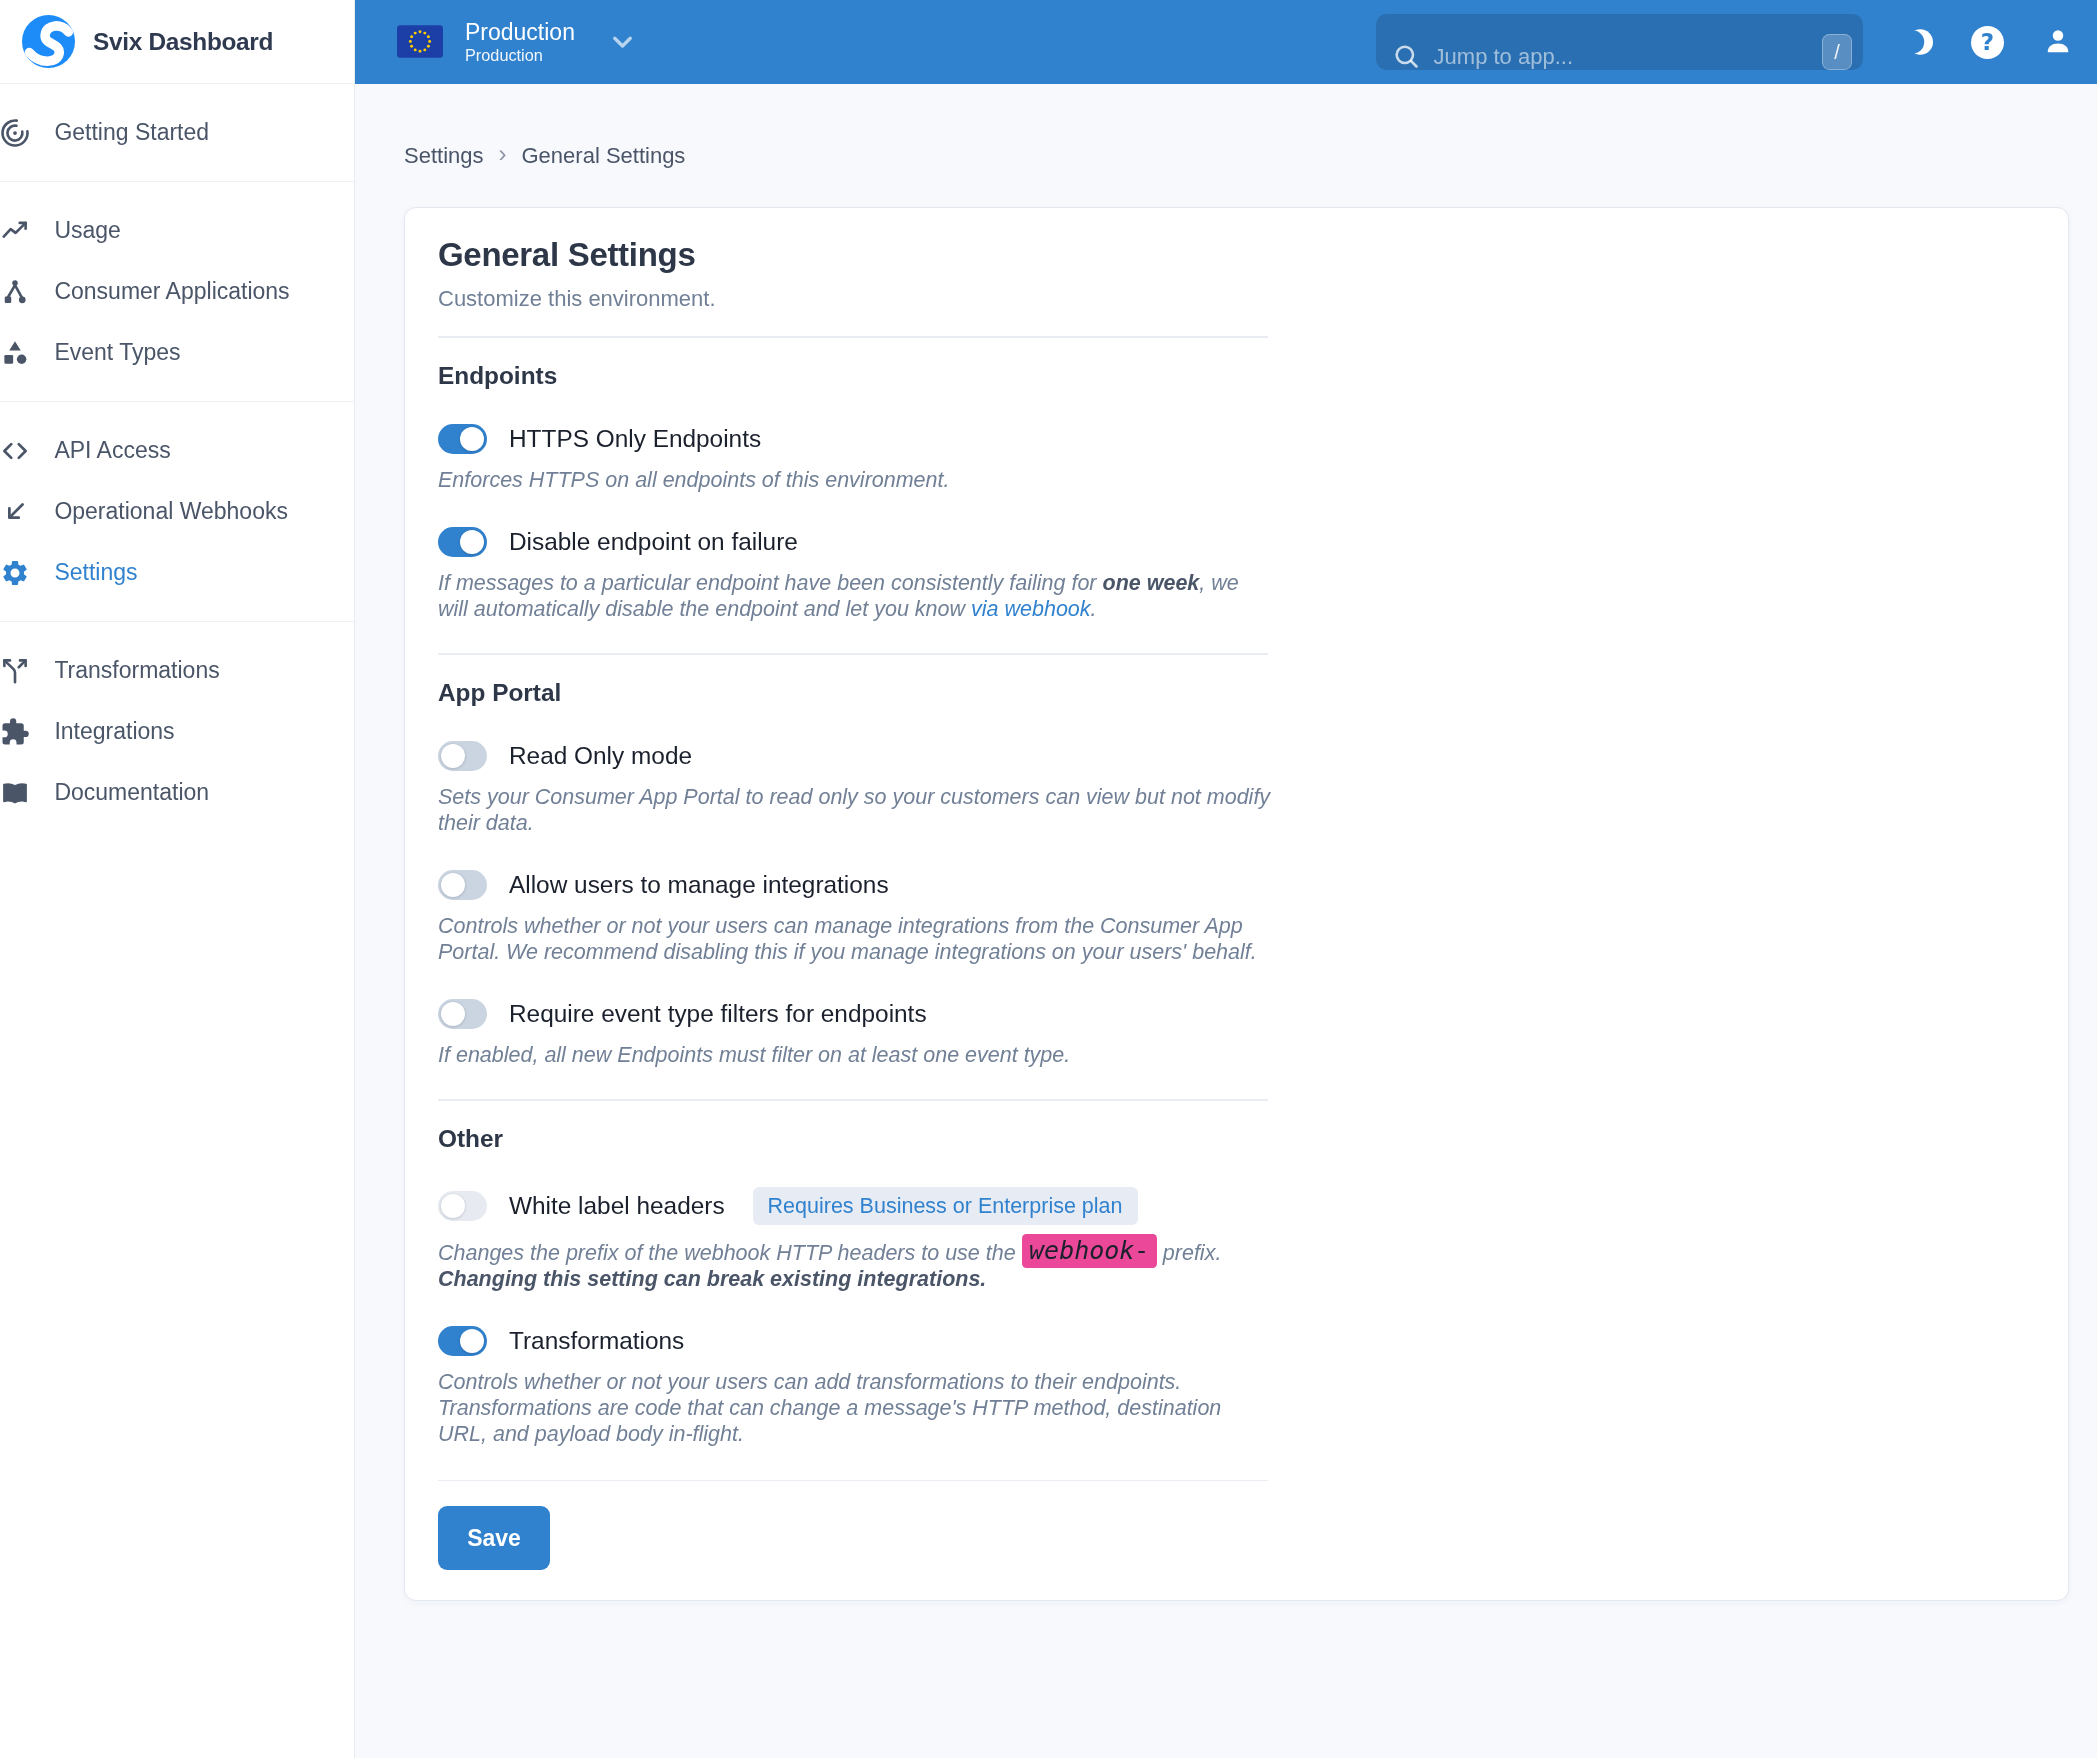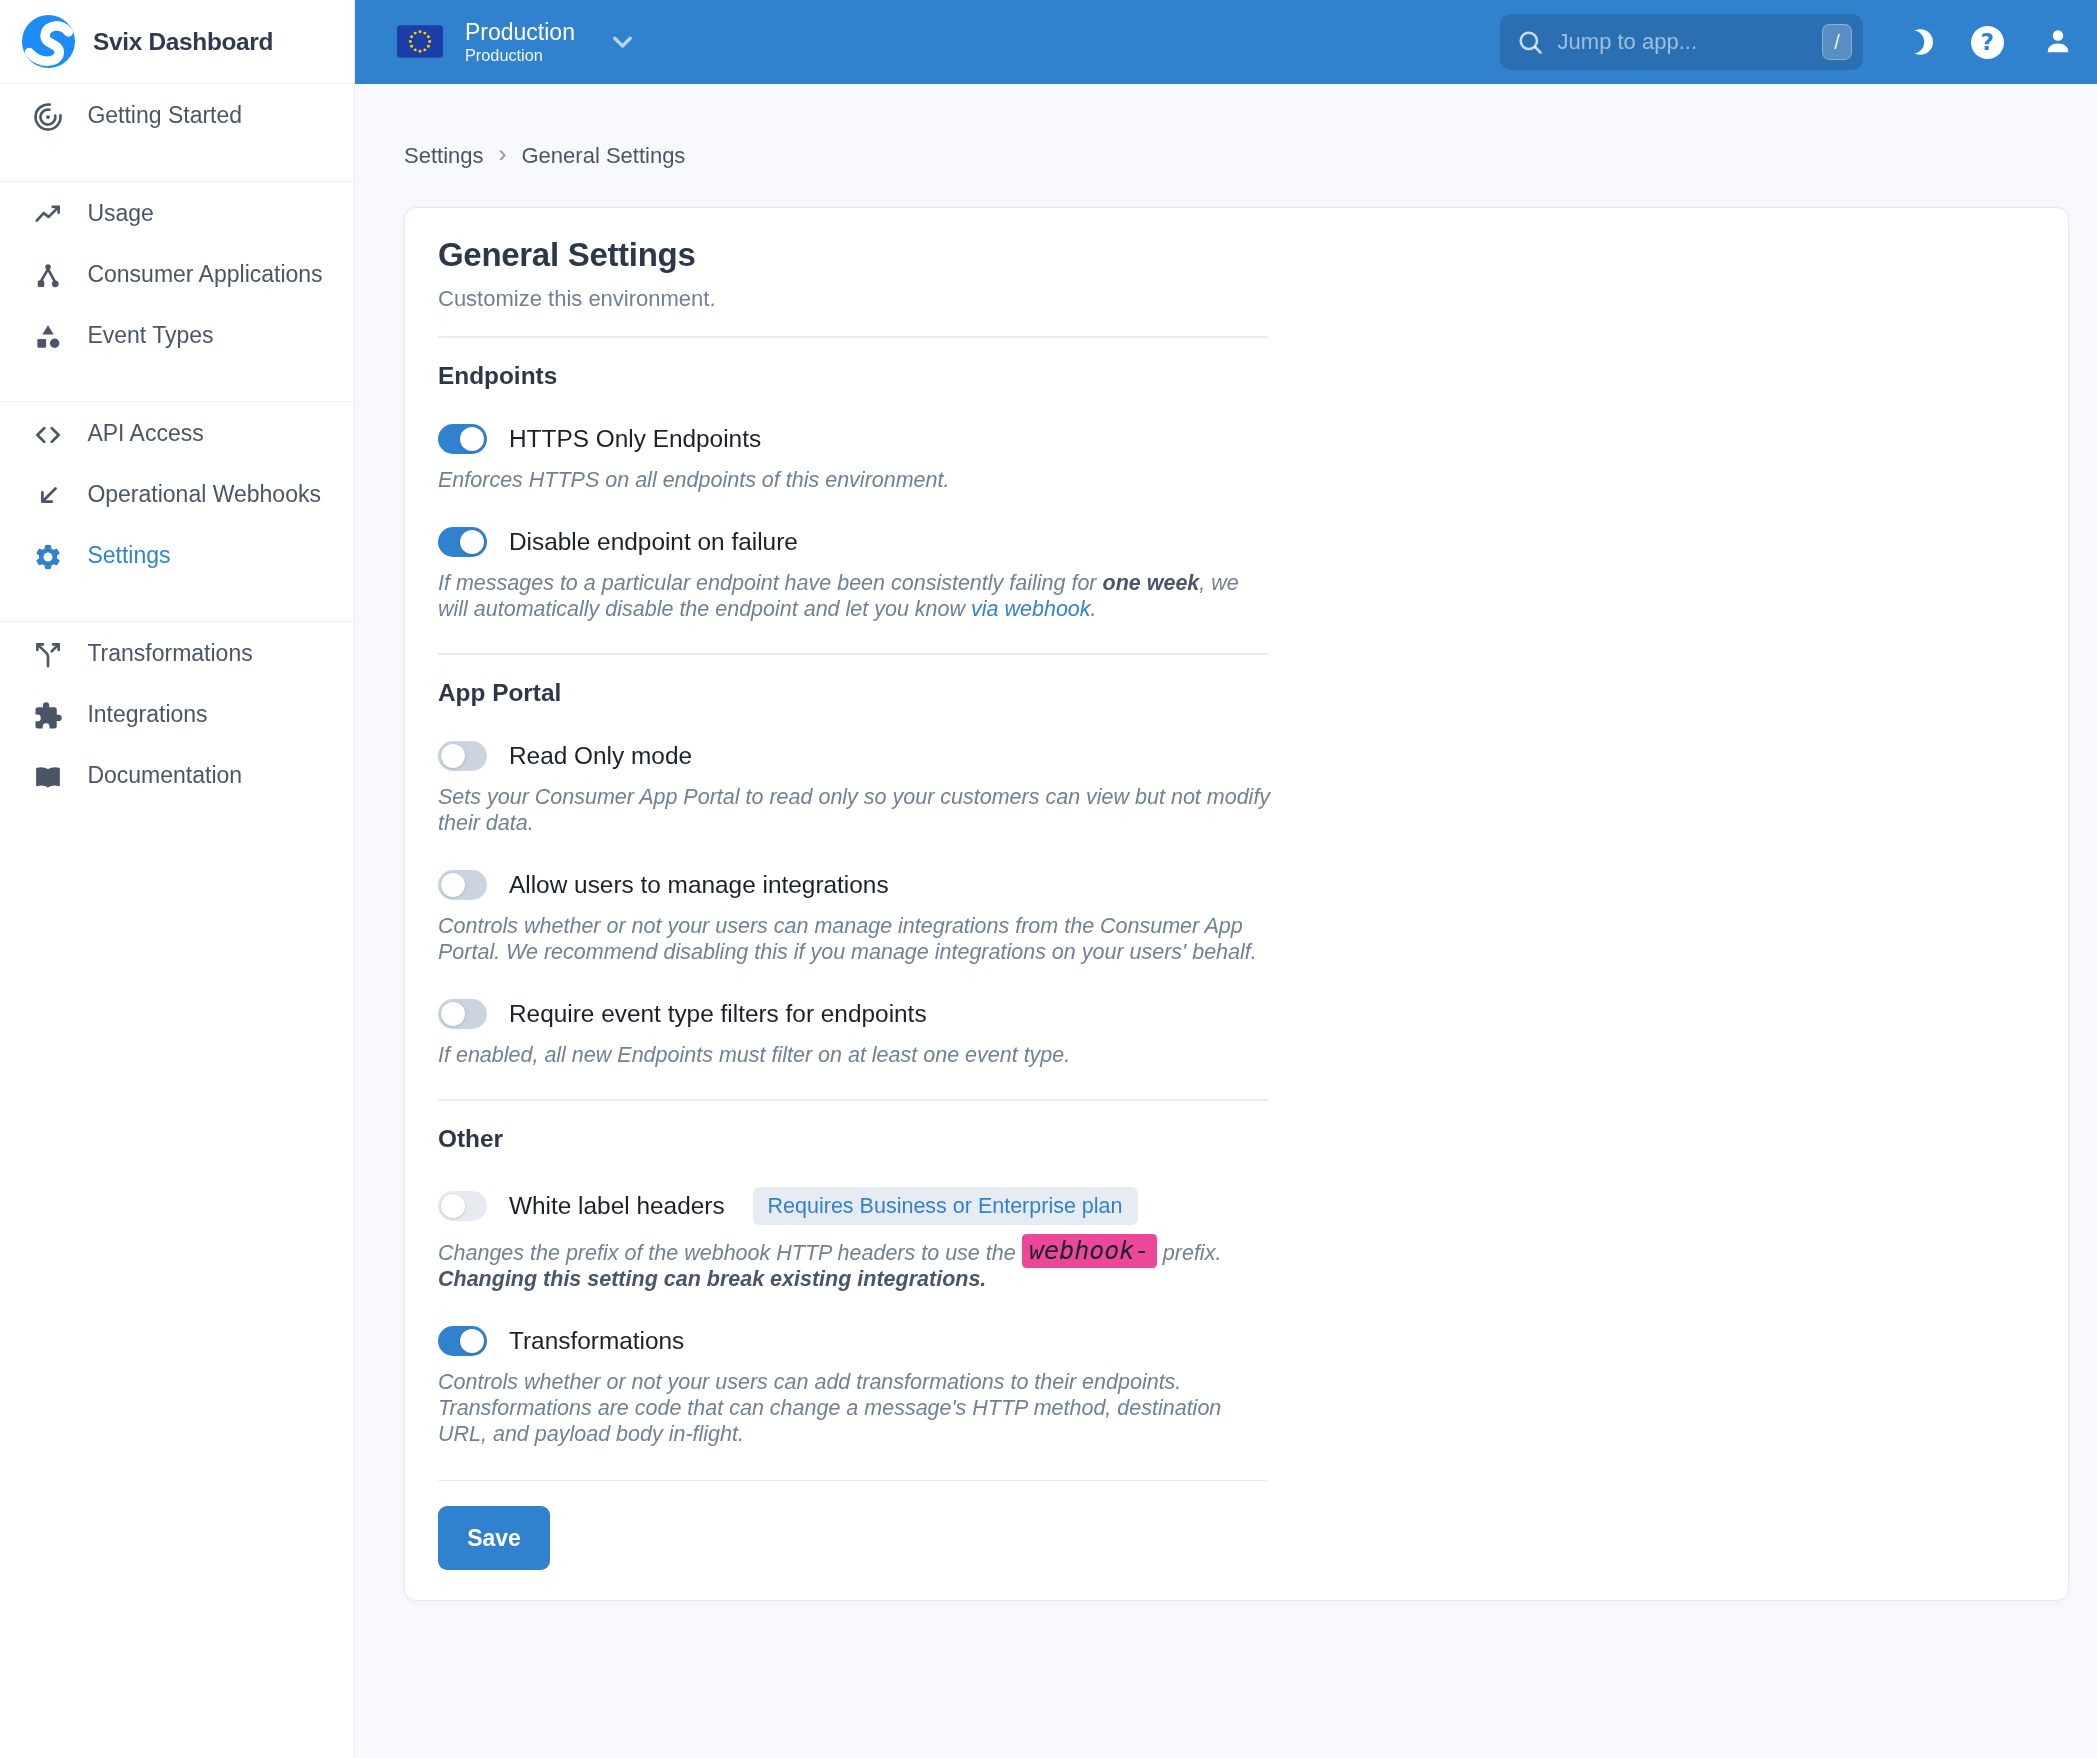--- a/index.html
+++ b/index.html
@@ -11,39 +11,39 @@
 
   
   .sidebar { position:absolute; left:0; top:0; width:355px; height:1758px;
     background:#ffffff; border-right:1.5px solid #e7ebf2; z-index:3; }
   .brand { height:84px; display:flex; align-items:center; padding-left:22px; gap:18px;
     border-bottom:1.5px solid #edf0f5; }
   .brand-logo svg { width:53px; height:53px; display:block; }
   .brand-text { font-size:24.4px; font-weight:700; color:#2f3a50; letter-spacing:-0.3px; }
   .nav-group { padding:18px 0; border-bottom:1.5px solid #edf0f5; }
   .nav-group:last-child { border-bottom:none; }
-  .nav-item { display:flex; gap:24.4px; height:61px; padding-left:33px;
+  .nav-item { display:flex; align-items:center; gap:24.4px; height:61px; 
     font-size:23px; font-weight:500; color:#4a5568; cursor:pointer; }
   .nav-icon { width:30px; height:30px; flex:none; display:flex; align-items:center; }
   .nav-icon svg { width:30px; height:30px; }
   .nav-item.active { color:#3182ce; }
 
   
   .topbar { position:absolute; left:355px; right:0; top:0; height:84px; background:#3182ce;
     display:flex; align-items:center; justify-content:space-between; padding:0 21px 0 42px; z-index:2; }
   .env { display:flex; align-items:center; gap:22px; cursor:pointer; }
   .flag svg { width:46px; height:33px; border-radius:3px; display:block; }
   .env-names { display:flex; flex-direction:column; gap:3.7px; }
   .env-name { color:#ffffff; font-size:23px; font-weight:500; line-height:1; }
   .env-sub { color:rgba(255,255,255,0.93); font-size:16.3px; line-height:1; }
   .env-chevron { margin-left:10.4px; display:flex; }
   .env-chevron svg { width:31px; height:31px; }
   .topbar-right { display:flex; align-items:center; gap:33px; }
-  .search { width:363px; height:56px; background:rgba(0,0,0,0.14); border-radius:10.4px;
-    display:flex; align-items:center; padding:0 11px 0 16.3px; gap:13.3px; margin-right:3px; }
+  .search { width:487px; height:56px; background:rgba(0,0,0,0.14); border-radius:10.4px;
+    display:flex; align-items:flex-end; padding:0 11px 0 16.3px; gap:13.3px; margin-right:3px; }
   .search svg { width:28px; height:28px; flex:none; }
   .search input { flex:1; min-width:0; background:transparent; border:none; outline:none;
     color:#fff; font-size:22px; font-family:inherit; }
   .search input::placeholder { color:rgba(255,255,255,0.55); }
   .kbd { flex:none; width:30px; height:36px; background:rgba(255,255,255,0.22);
     border:1.5px solid rgba(255,255,255,0.30); border-radius:7.4px; color:rgba(255,255,255,0.9);
     font-size:20px; display:flex; align-items:center; justify-content:center; }
   .iconbtn { background:none; border:none; cursor:pointer; width:37px; height:37px;
     display:flex; align-items:center; justify-content:center; padding:0; }
   .iconbtn svg { width:34px; height:34px; }

